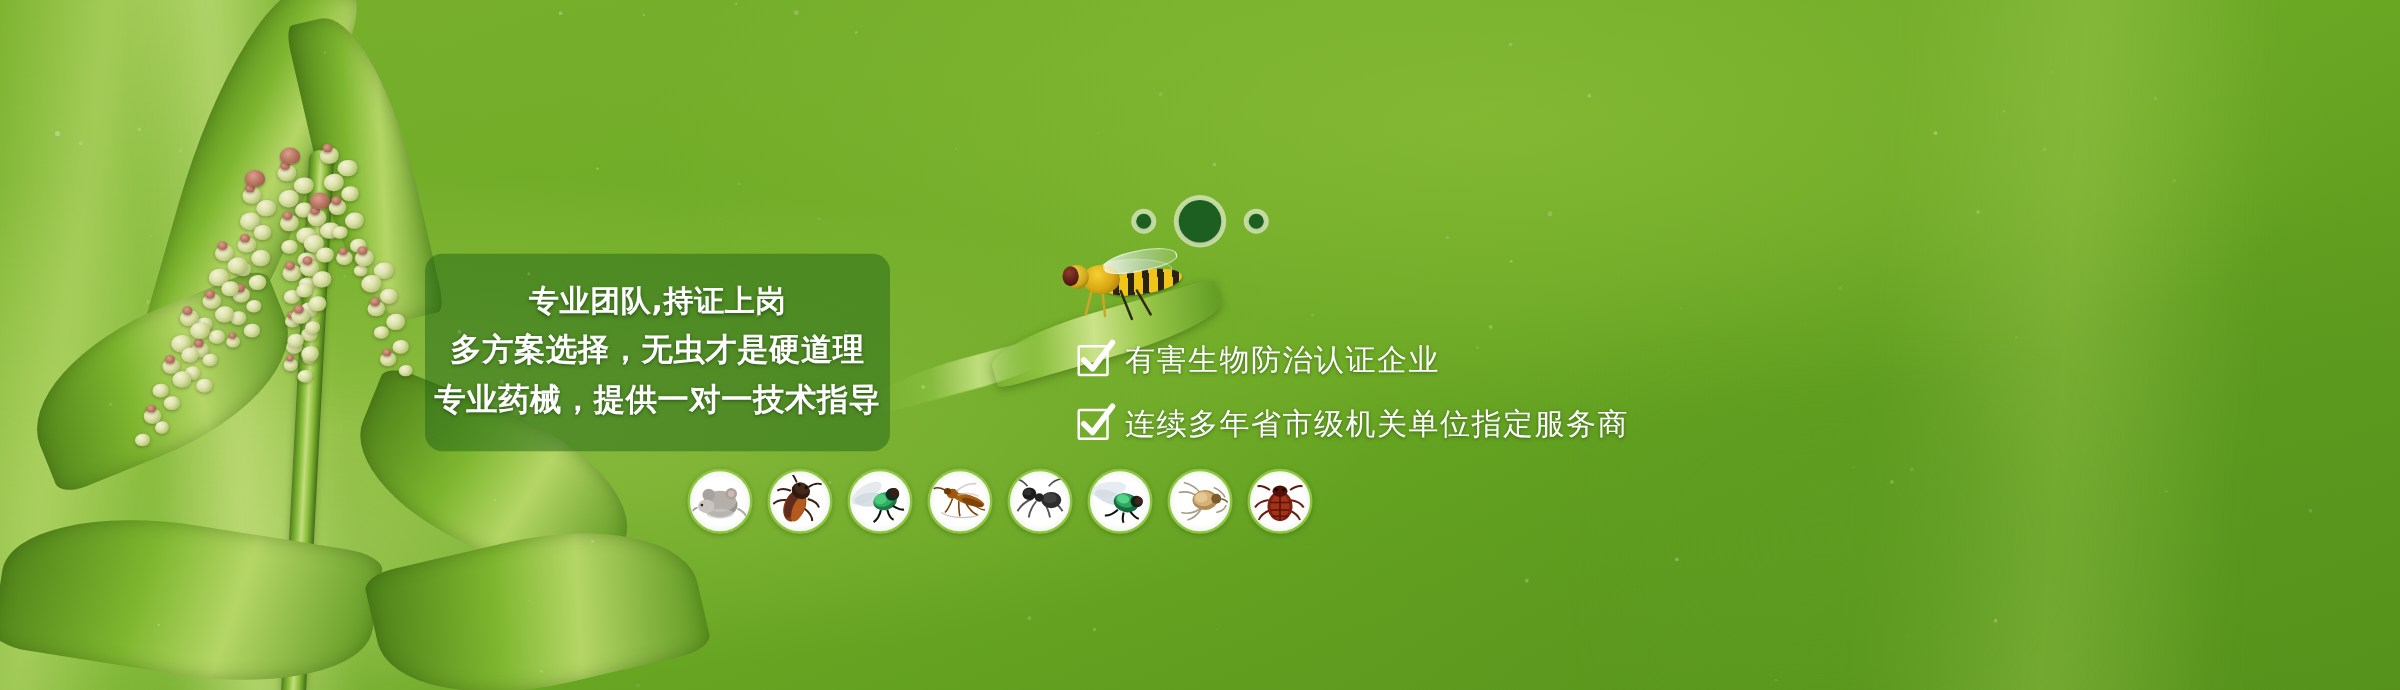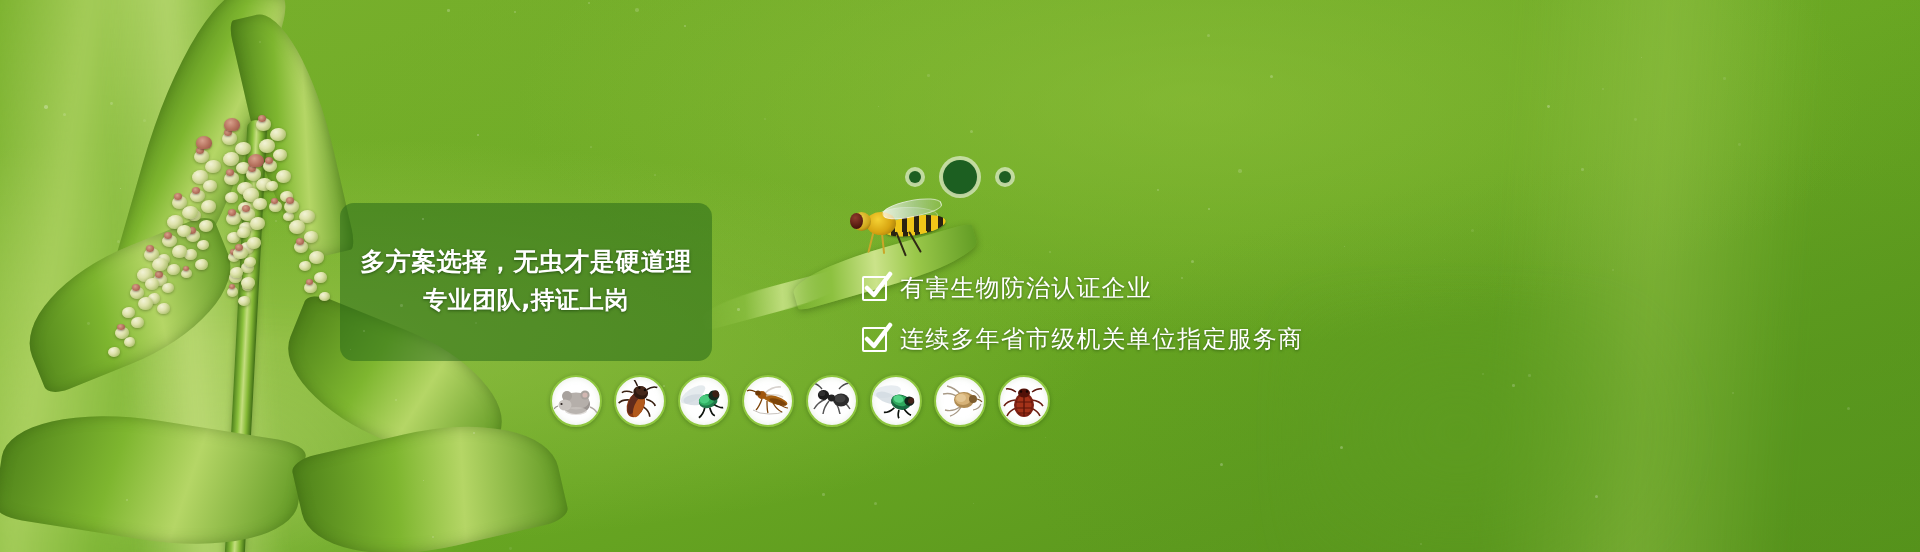--- a/index.html
+++ b/index.html
@@ -403,22 +403,23 @@
   </div>
 
 
   <div class="dots">
     <span class="dot sm"></span>
     <span class="dot lg"></span>
     <span class="dot sm"></span>
   </div>
 
   <div class="panel">
+    <div class="panel-line l1">专业团队,持证上岗</div>
     <div class="panel-line l2">多方案选择，无虫才是硬道理</div>
-    <div class="panel-line l1">专业团队,持证上岗</div>
+    <div class="panel-line l3">专业药械，提供一对一技术指导</div>
   </div>
 
   <div class="checklist">
     <div class="check-row">
       <span class="check-box">
         <svg width="32" height="32" viewBox="0 0 32 32" aria-hidden="true">
           <path d="M6 19 L13 26 L29 5" fill="none" stroke="#ffffff" stroke-width="4.5" stroke-linecap="round" stroke-linejoin="round"></path>
         </svg>
       </span>
       <span class="check-label">有害生物防治认证企业</span>

